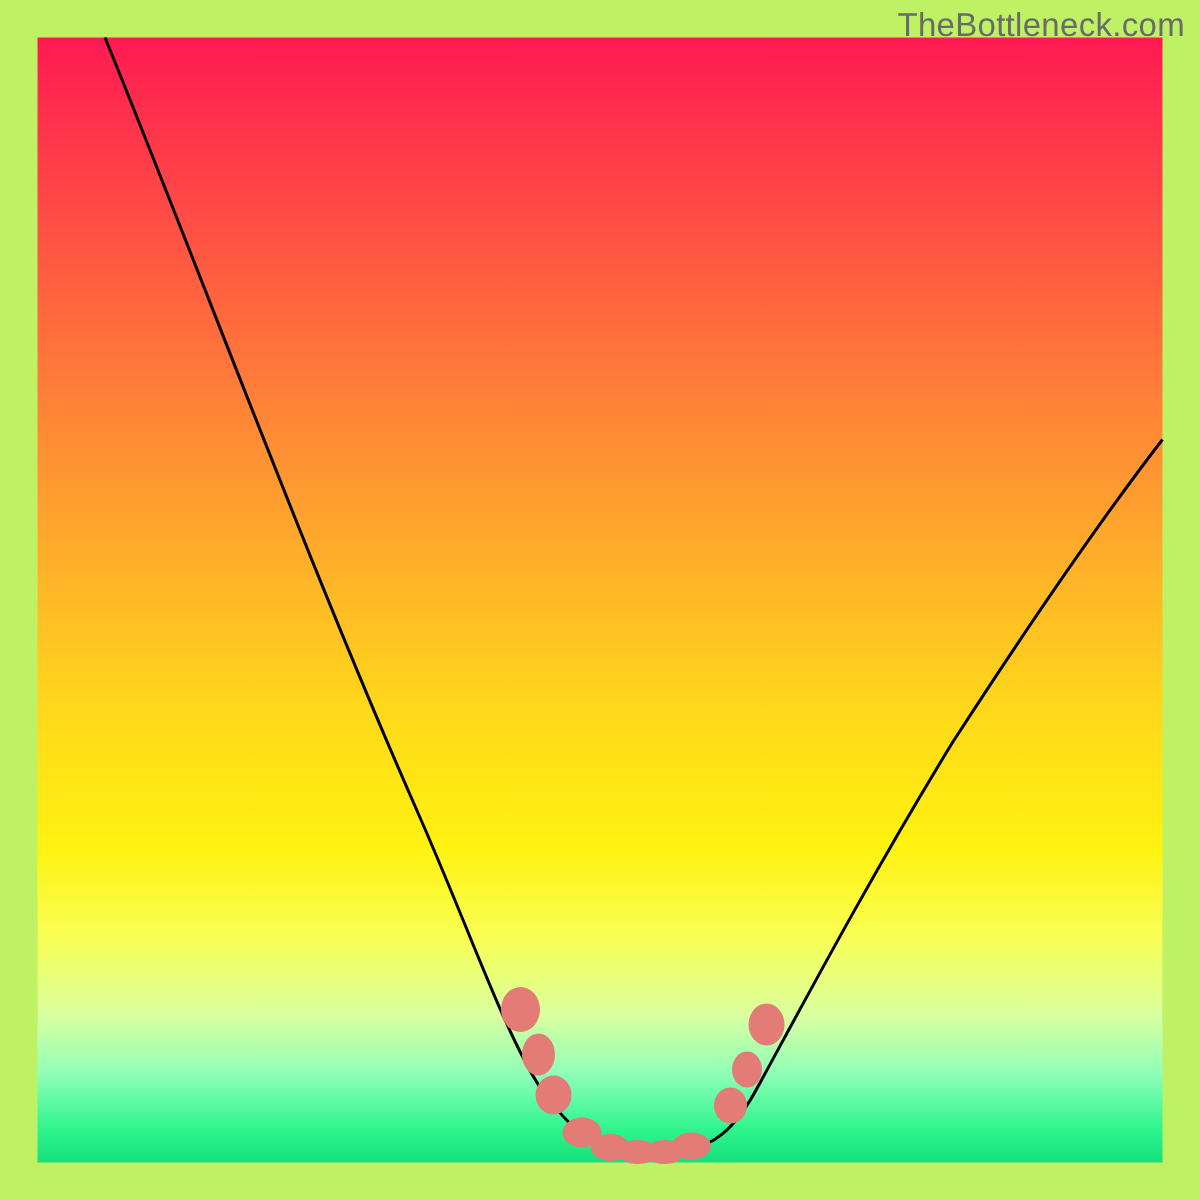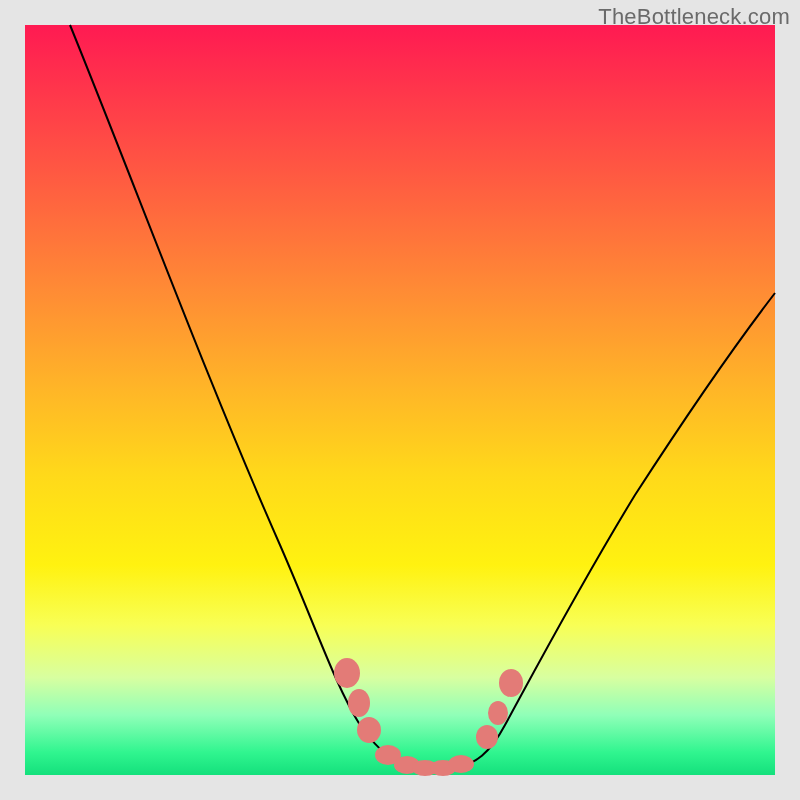--- a/index.html
+++ b/index.html
@@ -8,21 +8,21 @@
     width: 800px;
     height: 800px;
     background: #000;
     font-family: Arial, Helvetica, sans-serif;
     overflow: hidden;
   }
   .frame {
     position: relative;
     width: 800px;
     height: 800px;
-    background: #e5e5e5;
+    background: #bef264;
   }
   .plot-area {
     position: absolute;
     left: 25px;
     top: 25px;
     width: 750px;
     height: 750px;
     background: linear-gradient(
       to bottom,
       #ff1a52 0%,

